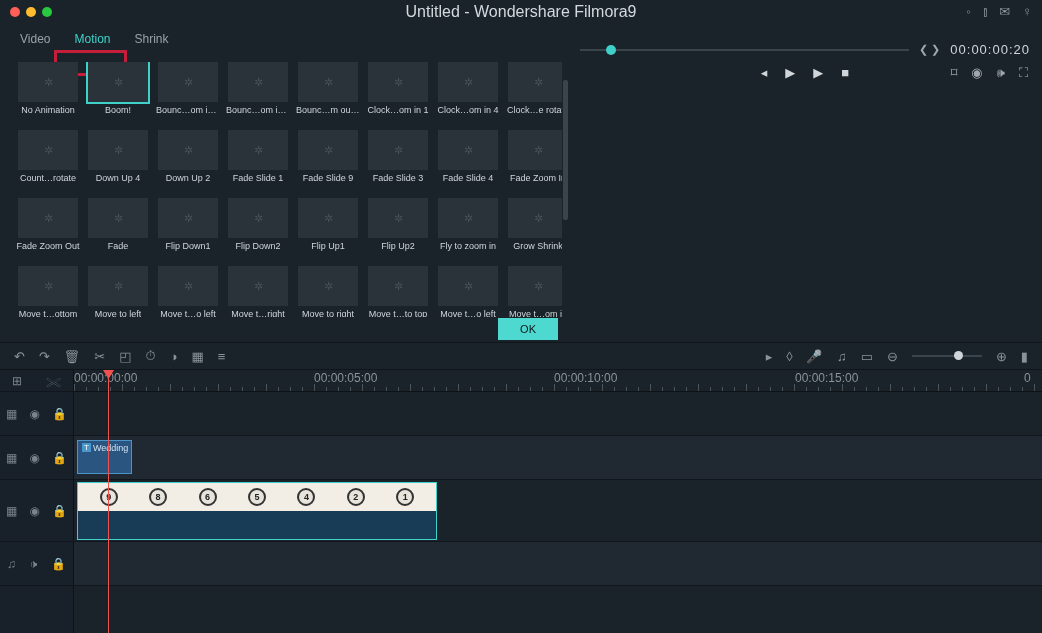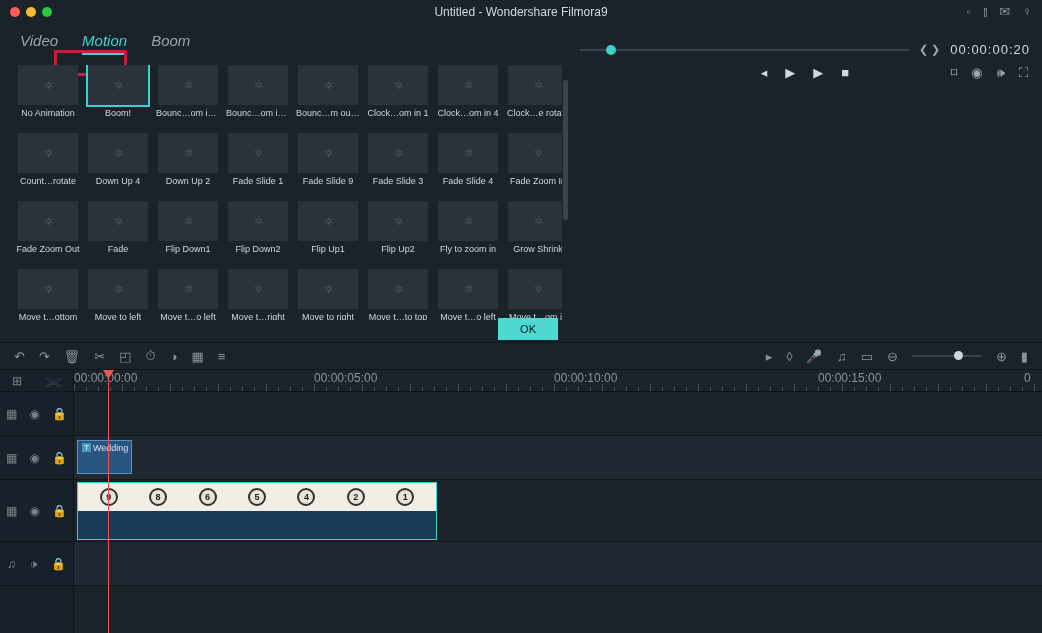--- a/index.html
+++ b/index.html
@@ -35,21 +35,21 @@
       border-radius: 50%;
     }
     .traffic-red { background: #ff5f57; }
     .traffic-yellow { background: #febc2e; }
     .traffic-green { background: #28c840; }
     .title {
       position: absolute;
       left: 50%;
       transform: translateX(-50%);
       color: #d4d9dd;
-      font-size: 12px;
+      font-size: 16px;
     }
     .titlebar-right {
       position: absolute;
       right: 10px;
       display: flex;
       gap: 12px;
       color: #8a939a;
     }
     .titlebar-right span { font-size: 13px; }
 
@@ -63,24 +63,23 @@
       padding: 0 6px 0 14px;
       position: relative;
     }
     .tabs {
       display: flex;
       gap: 24px;
       padding: 8px 6px 10px 6px;
     }
     .tab {
       color: #9aa2a9;
-      font-size: 15px;
+      font-size: 12px;
       padding-bottom: 4px;
       cursor: pointer;
-      font-style: italic;
     }
     .tab.active {
       color: #3fd1c9;
       border-bottom: 2px solid #3fd1c9;
     }
     .tab-highlight {
       position: absolute;
       top: 26px;
       left: 54px;
       width: 73px;
@@ -444,21 +443,21 @@
     <span>♀</span>
   </div>
 </div>
 
 <div class="upper">
   <div class="left-panel">
     <div class="tab-highlight"></div>
     <div class="tabs">
       <div class="tab">Video</div>
       <div class="tab active">Motion</div>
-      <div class="tab">Boom</div>
+      <div class="tab">Shrink</div>
     </div>
     <div class="motion-grid" id="motion-grid">
         <div class="motion-item">
           <div class="motion-thumb">
             <span class="motion-icon">✲</span>
           </div>
           <div class="motion-label">No Animation</div>
         </div>
         <div class="motion-item selected">
           <div class="motion-thumb">
@@ -729,21 +728,21 @@
       <span>🕩</span>
       <span>🔒</span>
     </div>
   </div>
   <div class="tracks">
     <div class="playhead"></div>
     <div class="ruler" id="ruler">
         <div class="ruler-label" style="left: 0px;">00:00:00:00</div>
         <div class="ruler-label" style="left: 240px;">00:00:05:00</div>
         <div class="ruler-label" style="left: 480px;">00:00:10:00</div>
-        <div class="ruler-label" style="left: 744px;">00:00:15:00</div>
+        <div class="ruler-label" style="left: 721px;">00:00:15:00</div>
         <div class="ruler-label" style="left: 950px;">0</div>
         <div class="ruler-tick" style="left: 0px; height: 7px;"></div>
         <div class="ruler-tick" style="left: 12px;"></div>
         <div class="ruler-tick" style="left: 24px;"></div>
         <div class="ruler-tick" style="left: 36px;"></div>
         <div class="ruler-tick" style="left: 48px; height: 7px;"></div>
         <div class="ruler-tick" style="left: 60px;"></div>
         <div class="ruler-tick" style="left: 72px;"></div>
         <div class="ruler-tick" style="left: 84px;"></div>
         <div class="ruler-tick" style="left: 96px; height: 7px;"></div>

